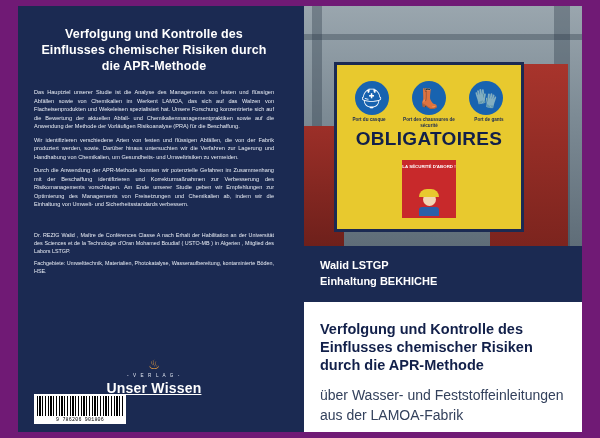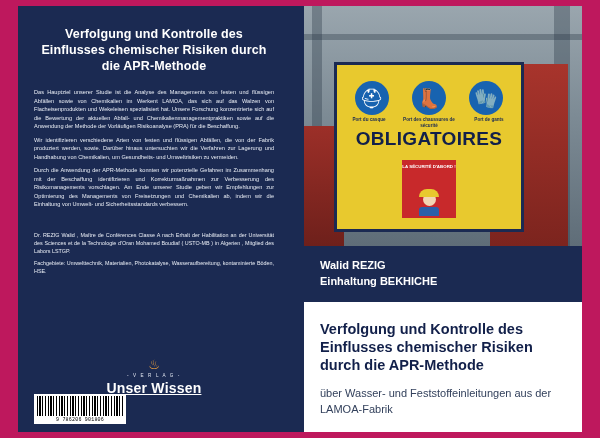--- a/index.html
+++ b/index.html
@@ -10,21 +10,21 @@
   body {
     width: 600px;
     height: 438px;
     font-family: "Liberation Sans", sans-serif;
     overflow: hidden;
   }
   .cover-wrap {
     position: relative;
     width: 600px;
     height: 438px;
-    background: #be185d;
+    background: #701a75;
   }
 
   
   .back-cover {
     position: absolute;
     left: 18px;
     top: 6px;
     width: 272px;
     height: 426px;
     background: #1b2a52;
@@ -297,21 +297,21 @@
     padding: 18px 16px 0 16px;
   }
   .front-title {
     font-size: 14.5px;
     line-height: 1.25;
     font-weight: bold;
     color: #12204a;
   }
   .front-subtitle {
     margin-top: 12px;
-    font-size: 11px;
+    font-size: 14px;
     line-height: 1.4;
     color: #33415c;
   }
 </style>
 </head>
 <body>
 
 <div class="cover-wrap">
 
   <div class="back-cover">
@@ -376,21 +376,21 @@
           <div class="helmet-man">
             <div class="hat"></div>
             <div class="head"></div>
             <div class="body"></div>
           </div>
         </div>
       </div>
     </div>
 
     <div class="authors">
-      <div class="author-line">Walid REZIG</div>
+      <div class="author-line">Walid LSTGP</div>
       <div class="author-line">Einhaltung BEKHICHE</div>
     </div>
 
     <div class="front-lower">
       <div class="front-title">Verfolgung und Kontrolle des Einflusses chemischer Risiken durch die APR-Methode</div>
       <div class="front-subtitle">über Wasser- und Feststoffeinleitungen aus der LAMOA-Fabrik</div>
     </div>
 
   </div>
 </div>

